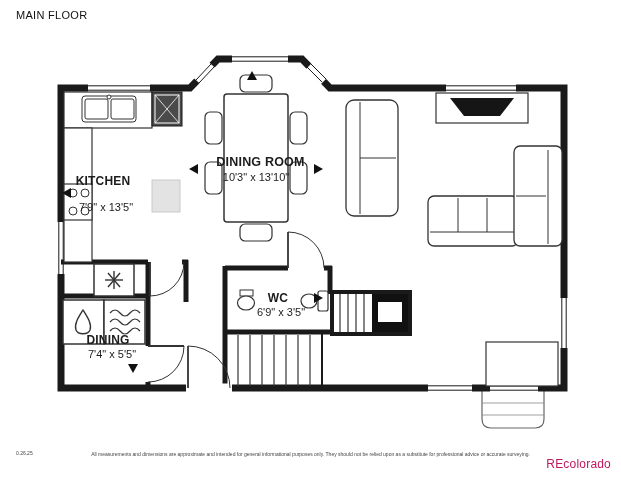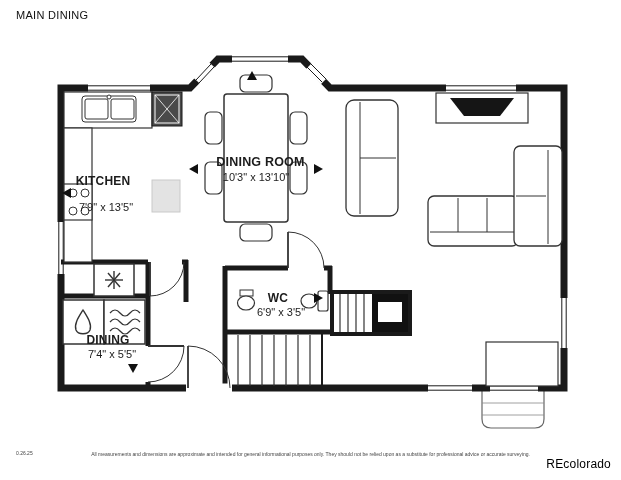--- a/index.html
+++ b/index.html
@@ -16,30 +16,30 @@
     color:#1c1c1c;white-space:nowrap;text-align:center;}
   .room-name{font-size:12px;font-weight:600;letter-spacing:.2px;}
   .room-name.lg{font-size:12.5px;padding-left:13px;}
   .room-dims{font-size:11px;font-weight:400;}
   .footer-version{position:absolute;left:16px;top:450px;font-size:5px;color:#444;}
   .footer-disclaimer{
     position:absolute;left:50%;top:451px;transform:translateX(-50%);
     font-size:5px;color:#444;white-space:nowrap;
   }
   .watermark{
-    position:absolute;right:10px;top:457px;font-size:12px;color:#000000;
+    position:absolute;right:10px;top:457px;font-size:12px;color:#be185d;
     letter-spacing:.2px;
   }
 </style>
 </head>
 <body>
 
 <div class="canvas">
 
-  <div class="page-title">MAIN DINING</div>
+  <div class="page-title">MAIN FLOOR</div>
 
   <svg class="plan" width="621" height="480" viewBox="0 0 621 480">
 
     <g>
       <path d="M482,390 L544,390 L544,419 Q544,428 535,428 L491,428 Q482,428 482,419 Z" fill="#fff" stroke="#666" stroke-width="1.2"></path>
       <line x1="482" y1="403" x2="544" y2="403" stroke="#888" stroke-width="0.8"></line>
       <line x1="482" y1="415" x2="544" y2="415" stroke="#888" stroke-width="0.8"></line>
     </g>
 
     <g>

